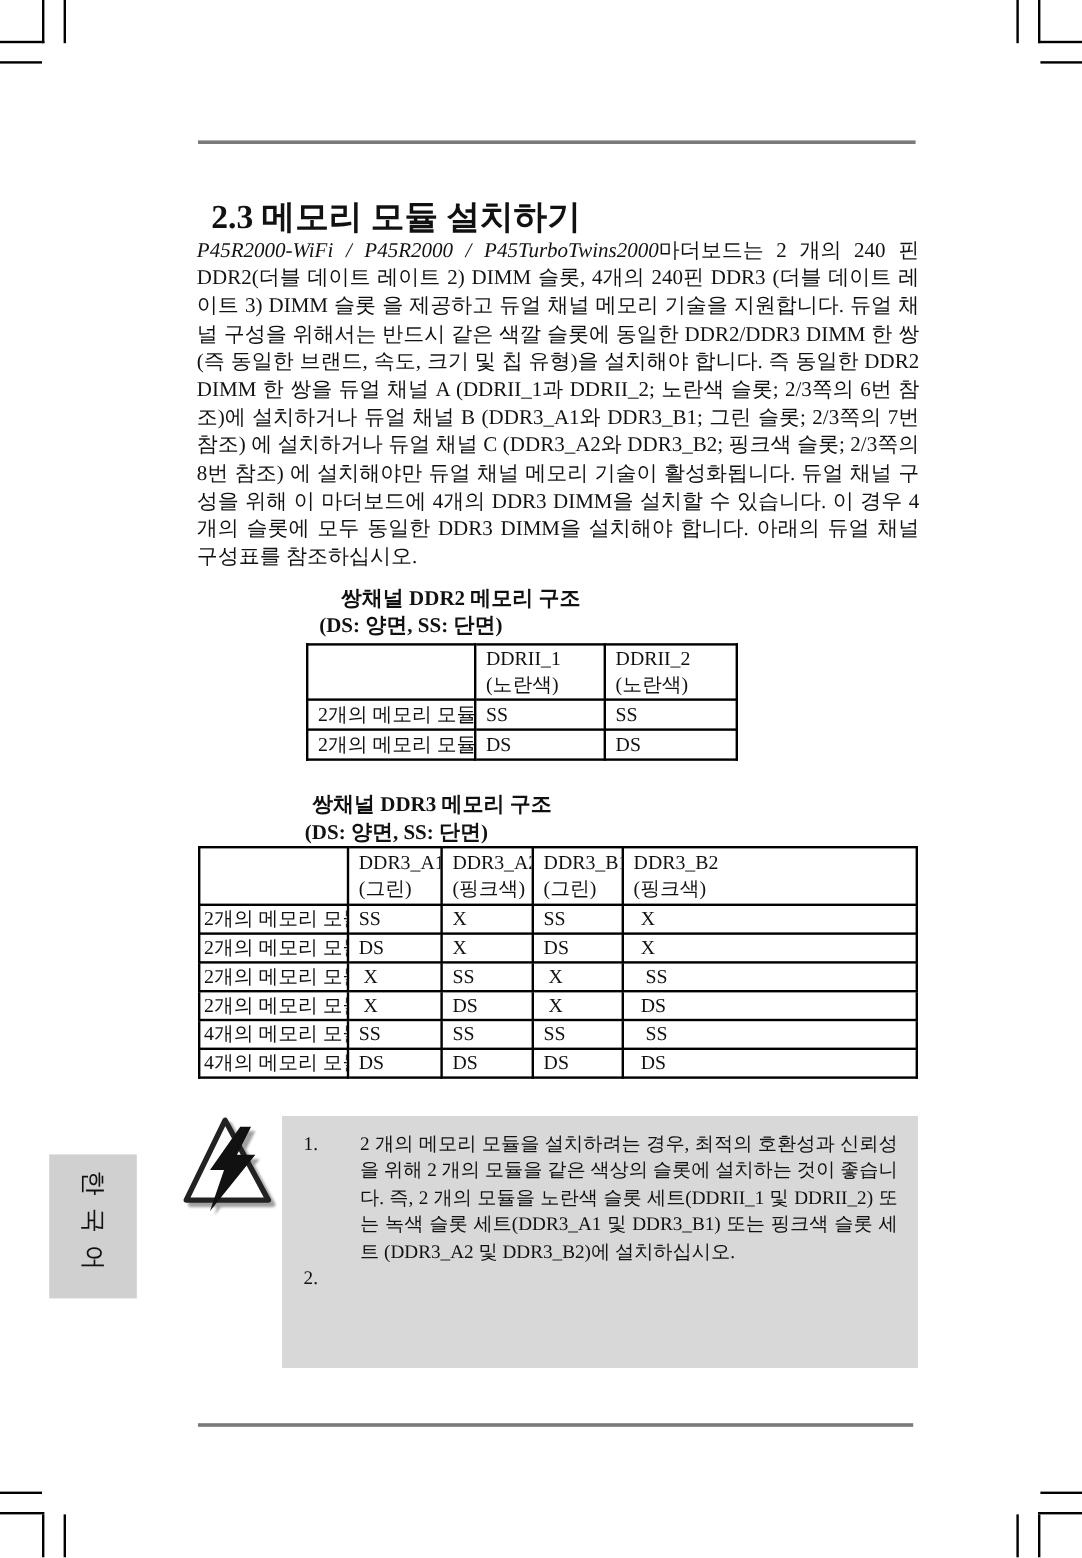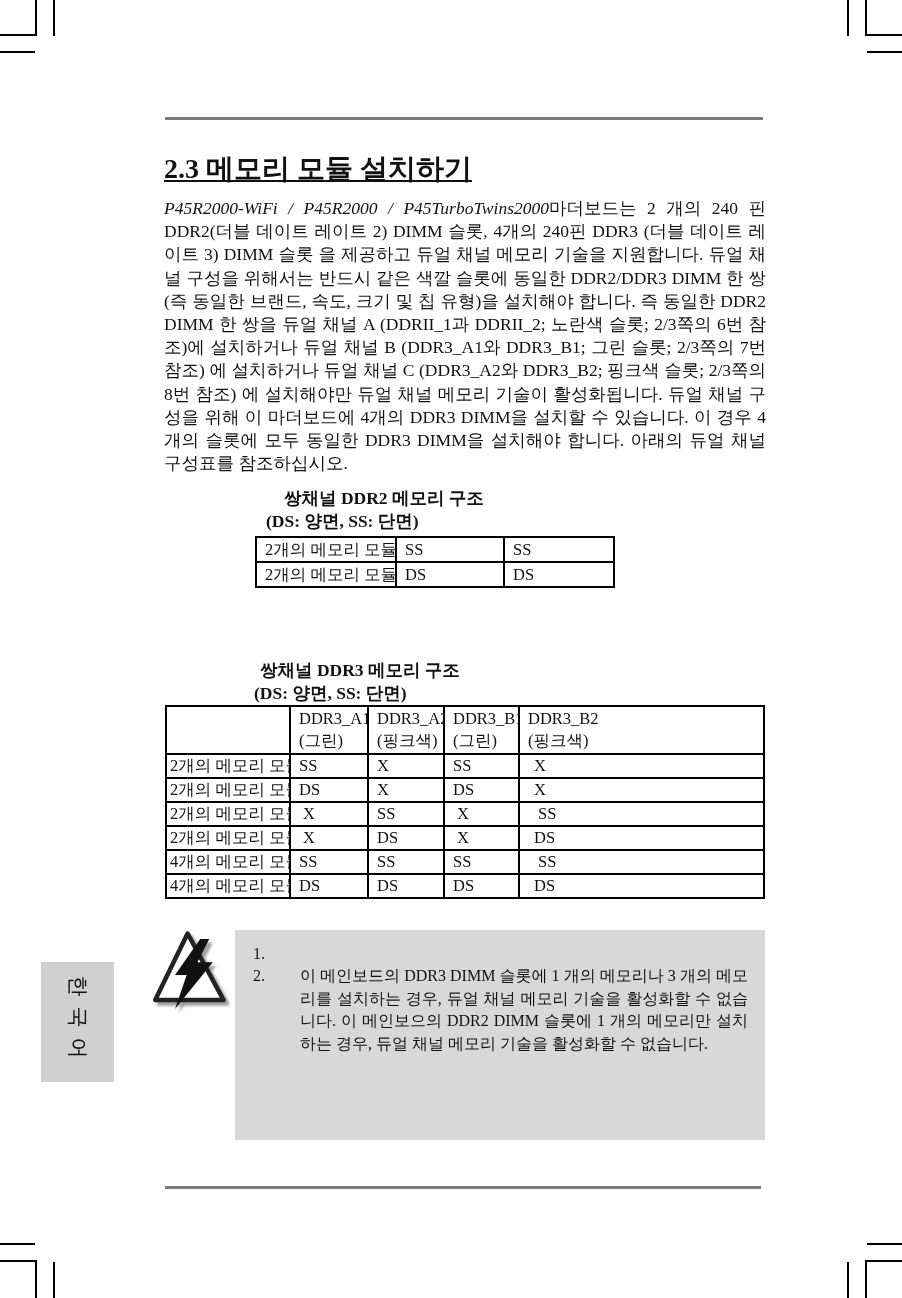--- a/index.html
+++ b/index.html
@@ -72,34 +72,45 @@
 <div>
   <div class="cropmark" style="left:867px;top:1243px;width:35px;height:2px;"></div>
   <div class="cropmark" style="left:865px;top:1260px;width:37px;height:2px;"></div>
   <div class="cropmark" style="left:847px;top:1262px;width:2px;height:36px;"></div>
   <div class="cropmark" style="left:865px;top:1262px;width:2px;height:36px;"></div>
 </div>
 
 <div class="rule" style="left:165px;top:117px;width:598px;"></div>
 <div class="rule" style="left:165px;top:1186px;width:596px;"></div>
 
-<h1 class="section-title" style="margin:0;text-decoration:underline;">2.3 메모리 모듈 설치하기</h1>
+<h1 class="section-title" style="margin:12px;">2.3 메모리 모듈 설치하기</h1>
 
 <p class="intro" style="margin:0;"><span class="models">P45R2000-WiFi / P45R2000 / P45TurboTwins2000</span><span>마더보드는 2 개의 240 핀 DDR2(더블 데이트 레이트 2) DIMM 슬롯, 4개의 240핀 DDR3 (더블 데이트 레이트 3) DIMM 슬롯 을 제공하고 듀얼 채널 메모리 기술을 지원합니다. 듀얼 채널 구성을 위해서는 반드시 같은 색깔 슬롯에 동일한 DDR2/DDR3 DIMM 한 쌍(즉 동일한 브랜드, 속도, 크기 및 칩 유형)을 설치해야 합니다. 즉 동일한 DDR2 DIMM 한 쌍을 듀얼 채널 A (DDRII_1과 DDRII_2; 노란색 슬롯; 2/3쪽의 6번 참조)에 설치하거나 듀얼 채널 B (DDR3_A1와 DDR3_B1; 그린 슬롯; 2/3쪽의 7번 참조) 에 설치하거나 듀얼 채널 C (DDR3_A2와 DDR3_B2; 핑크색 슬롯; 2/3쪽의 8번 참조) 에 설치해야만 듀얼 채널 메모리 기술이 활성화됩니다. 듀얼 채널 구성을 위해 이 마더보드에 4개의 DDR3 DIMM을 설치할 수 있습니다. 이 경우 4개의 슬롯에 모두 동일한 DDR3 DIMM을 설치해야 합니다. 아래의 듀얼 채널 구성표를 참조하십시오.</span></p>
 
 <div class="tbl-title" style="left:284px;top:487px;width:400px;">쌍채널 DDR2 메모리 구조</div>
 <div class="tbl-title" style="left:266px;top:510px;width:400px;">(DS: 양면, SS: 단면)</div>
 
 <table class="cfg" style="left:255px;top:536px;width:358px;">
   <colgroup>
       <col style="width:140px;">
       <col style="width:108px;">
       <col style="width:110px;">
     </colgroup>
   <tbody>
+      <tr style="height:46px;">
+    <td class="hdr"></td>
+    <td class="hdr">
+      <div>DDRII_1</div>
+      <div>(노란색)</div>
+    </td>
+    <td class="hdr">
+      <div>DDRII_2</div>
+      <div>(노란색)</div>
+    </td>
+  </tr>
   <tr style="height:25px;">
     <td>2개의 메모리 모듈</td>
     <td>SS</td>
     <td>SS</td>
   </tr>
   <tr style="height:25px;">
     <td>2개의 메모리 모듈</td>
     <td>DS</td>
     <td>DS</td>
   </tr>
@@ -186,22 +197,22 @@
   <g style="filter:drop-shadow(4px 4px 1px #a0a0a0);">
     <polygon points="44,8 84,82 8,82" fill="#ffffff" stroke="#222" stroke-width="5" stroke-linejoin="round"></polygon>
     <polygon points="58,14 30,54 43,54 30,92 72,40 55,40 68,14" fill="#111"></polygon>
   </g>
 </svg>
 
 <div class="notebox">
   <div style="height:13px;"></div>
   <div class="note-item">
     <span class="num">1.</span>
+    <span class="txt">2 개의 메모리 모듈을 설치하려는 경우, 최적의 호환성과 신뢰성을 위해 2 개의 모듈을 같은 색상의 슬롯에 설치하는 것이 좋습니다. 즉, 2 개의 모듈을 노란색 슬롯 세트(DDRII_1 및 DDRII_2) 또는 녹색 슬롯 세트(DDR3_A1 및 DDR3_B1) 또는 핑크색 슬롯 세트 (DDR3_A2 및 DDR3_B2)에 설치하십시오.</span>
   </div>
   <div class="note-item">
     <span class="num">2.</span>
-    <span class="txt">이 메인보드의 DDR3 DIMM 슬롯에 1 개의 메모리나 3 개의 메모리를 설치하는 경우, 듀얼 채널 메모리 기술을 활성화할 수 없습니다. 이 메인보으의 DDR2 DIMM 슬롯에 1 개의 메모리만 설치하는 경우, 듀얼 채널 메모리 기술을 활성화할 수 없습니다.</span>
   </div>
 </div>
 
 <div class="lang-tab">
   <span>한국어</span>
 </div>
 
 </body></html>

